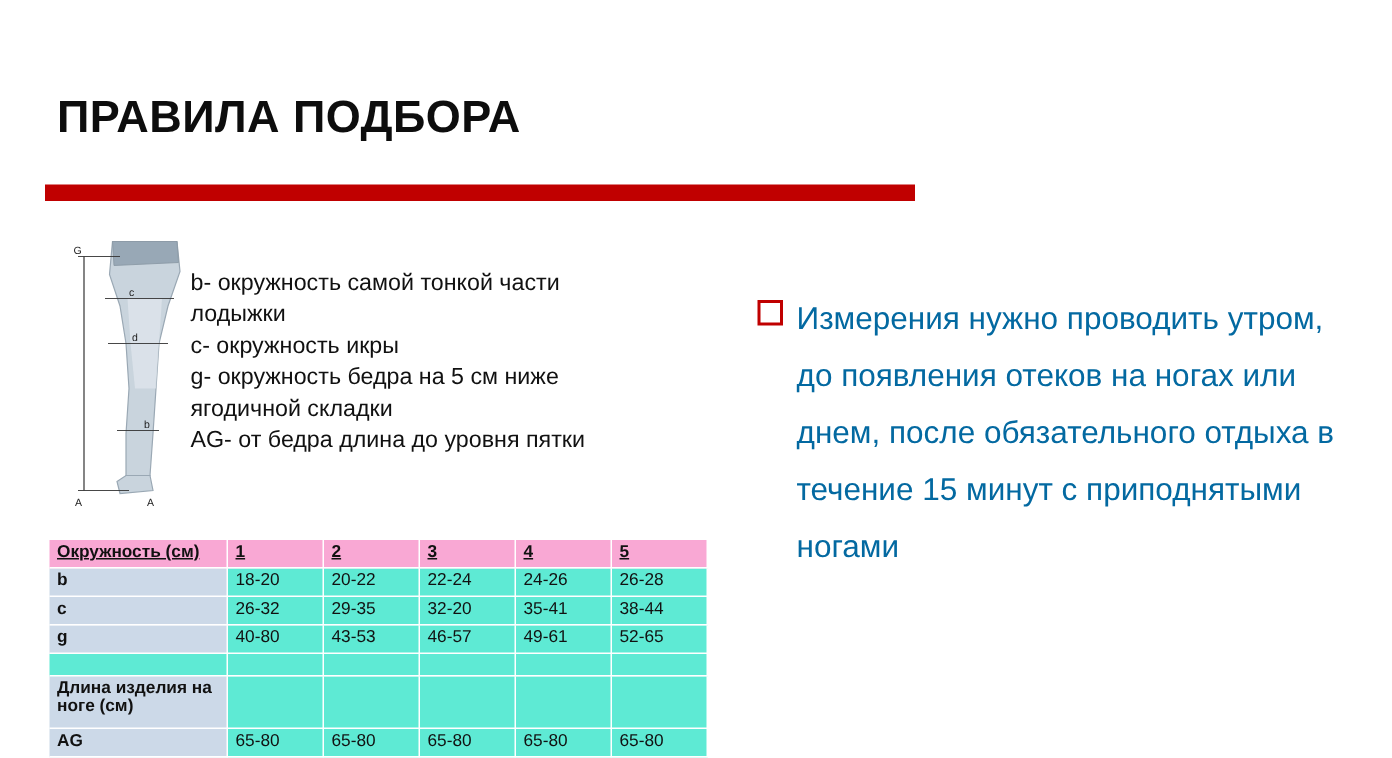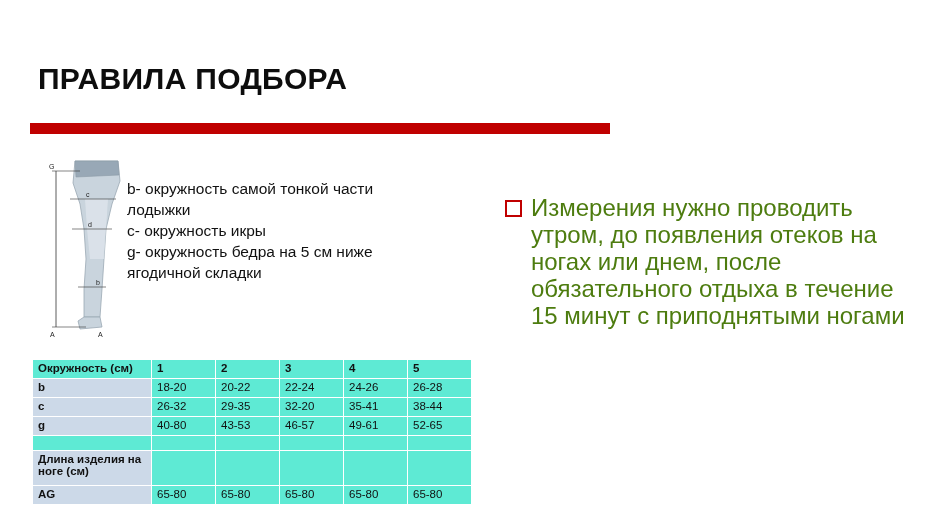--- a/index.html
+++ b/index.html
@@ -72,23 +72,23 @@
   }
   .bullet-marker {
     width: 13px;
     height: 13px;
     border: 2px solid #c00000;
     flex: 0 0 auto;
     margin-top: 6px;
     background: #ffffff;
   }
   .bullet-text {
-    font-size: 24px;
-    line-height: 27px;
-    color: #4d7c0f;
+    font-size: 21px;
+    line-height: 38px;
+    color: #0369a1;
   }
 
   
   .size-table {
     position: absolute;
     left: 33px;
     top: 316px;
     border-collapse: collapse;
     font-size: 11.5px;
     color: #111111;
@@ -98,21 +98,22 @@
     border-right: 1px solid #ffffff;
     padding: 2px 5px 2px 5px;
     text-align: left;
     vertical-align: top;
     font-weight: normal;
     background: #5eead4;
     height: 14px;
   }
   .size-table th {
     font-weight: bold;
-    background: #5eead4;
+    background: #f9a8d4;
+    text-decoration: underline;
   }
   .size-table .rowhead {
     font-weight: bold;
     background: #ccd9e8;
   }
   .size-table .col-label { width: 108px; }
   .size-table .col-v { width: 53px; }
   .size-table tr.spacer td {
     height: 10px;
   }
@@ -151,20 +152,21 @@
       <text x="56" y="126" font-family="Liberation Sans, sans-serif" font-size="7" fill="#222">b</text>
       <text x="10" y="178" font-family="Liberation Sans, sans-serif" font-size="7" fill="#222">A</text>
       <text x="58" y="178" font-family="Liberation Sans, sans-serif" font-size="7" fill="#222">A</text>
     </svg>
   </div>
 
   <div class="legend">
     <div>b- окружность самой тонкой части лодыжки</div>
     <div>c- окружность икры</div>
     <div>g- окружность бедра на 5 см ниже ягодичной складки</div>
+    <div>AG- от бедра длина до уровня пятки</div>
   </div>
 
   <div class="bullet-block">
     <div class="bullet-marker"></div>
     <div class="bullet-text"> Измерения нужно проводить утром, до появления отеков на ногах или днем, после обязательного отдыха в течение 15 минут с приподнятыми ногами</div>
   </div>
 
   <table class="size-table">
     <tbody>
       <tr>

